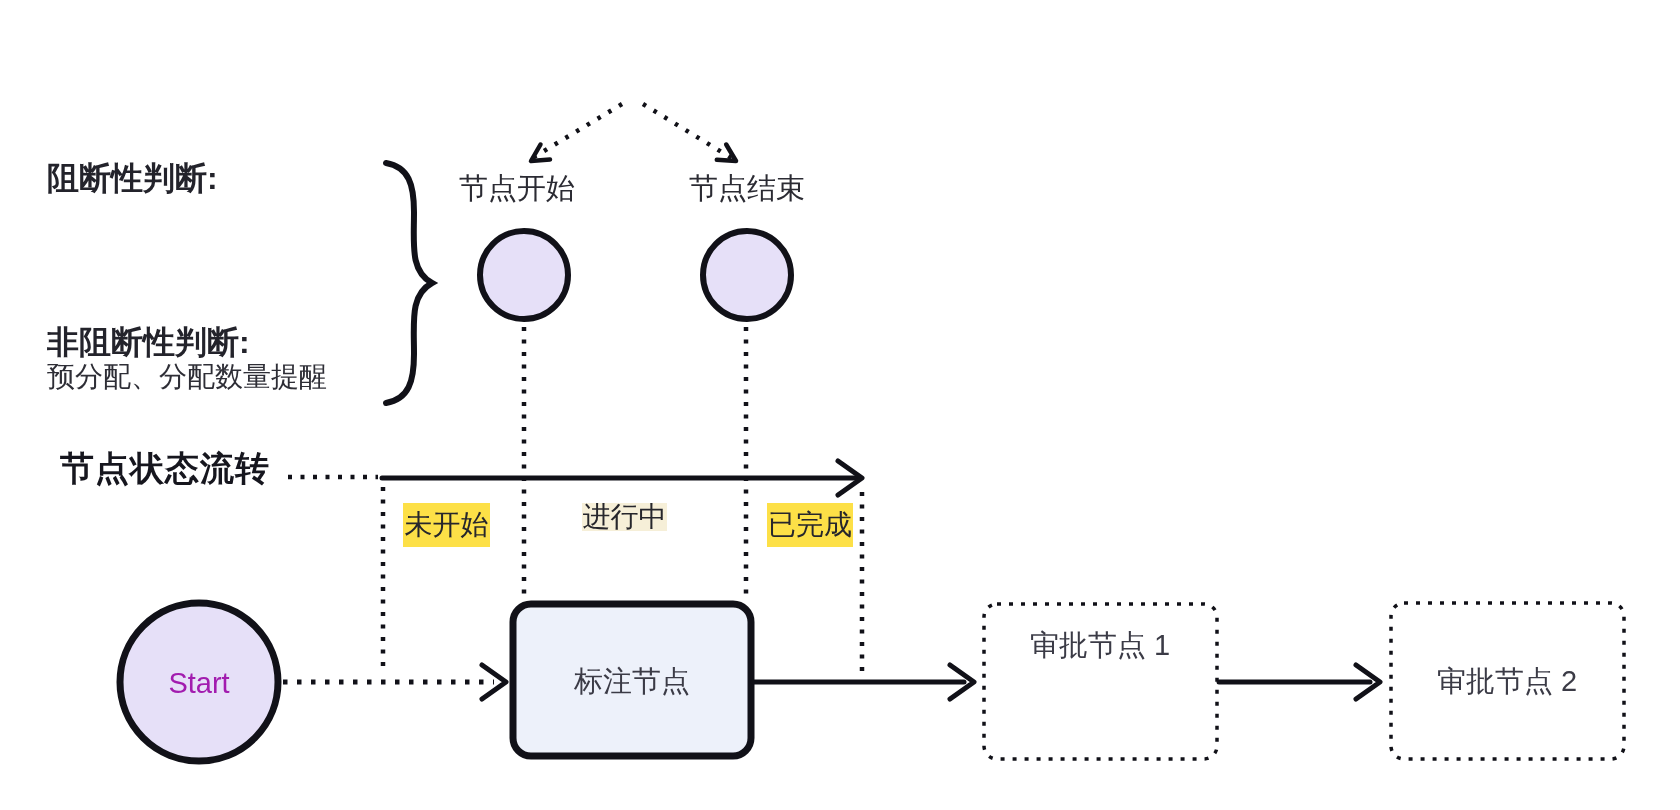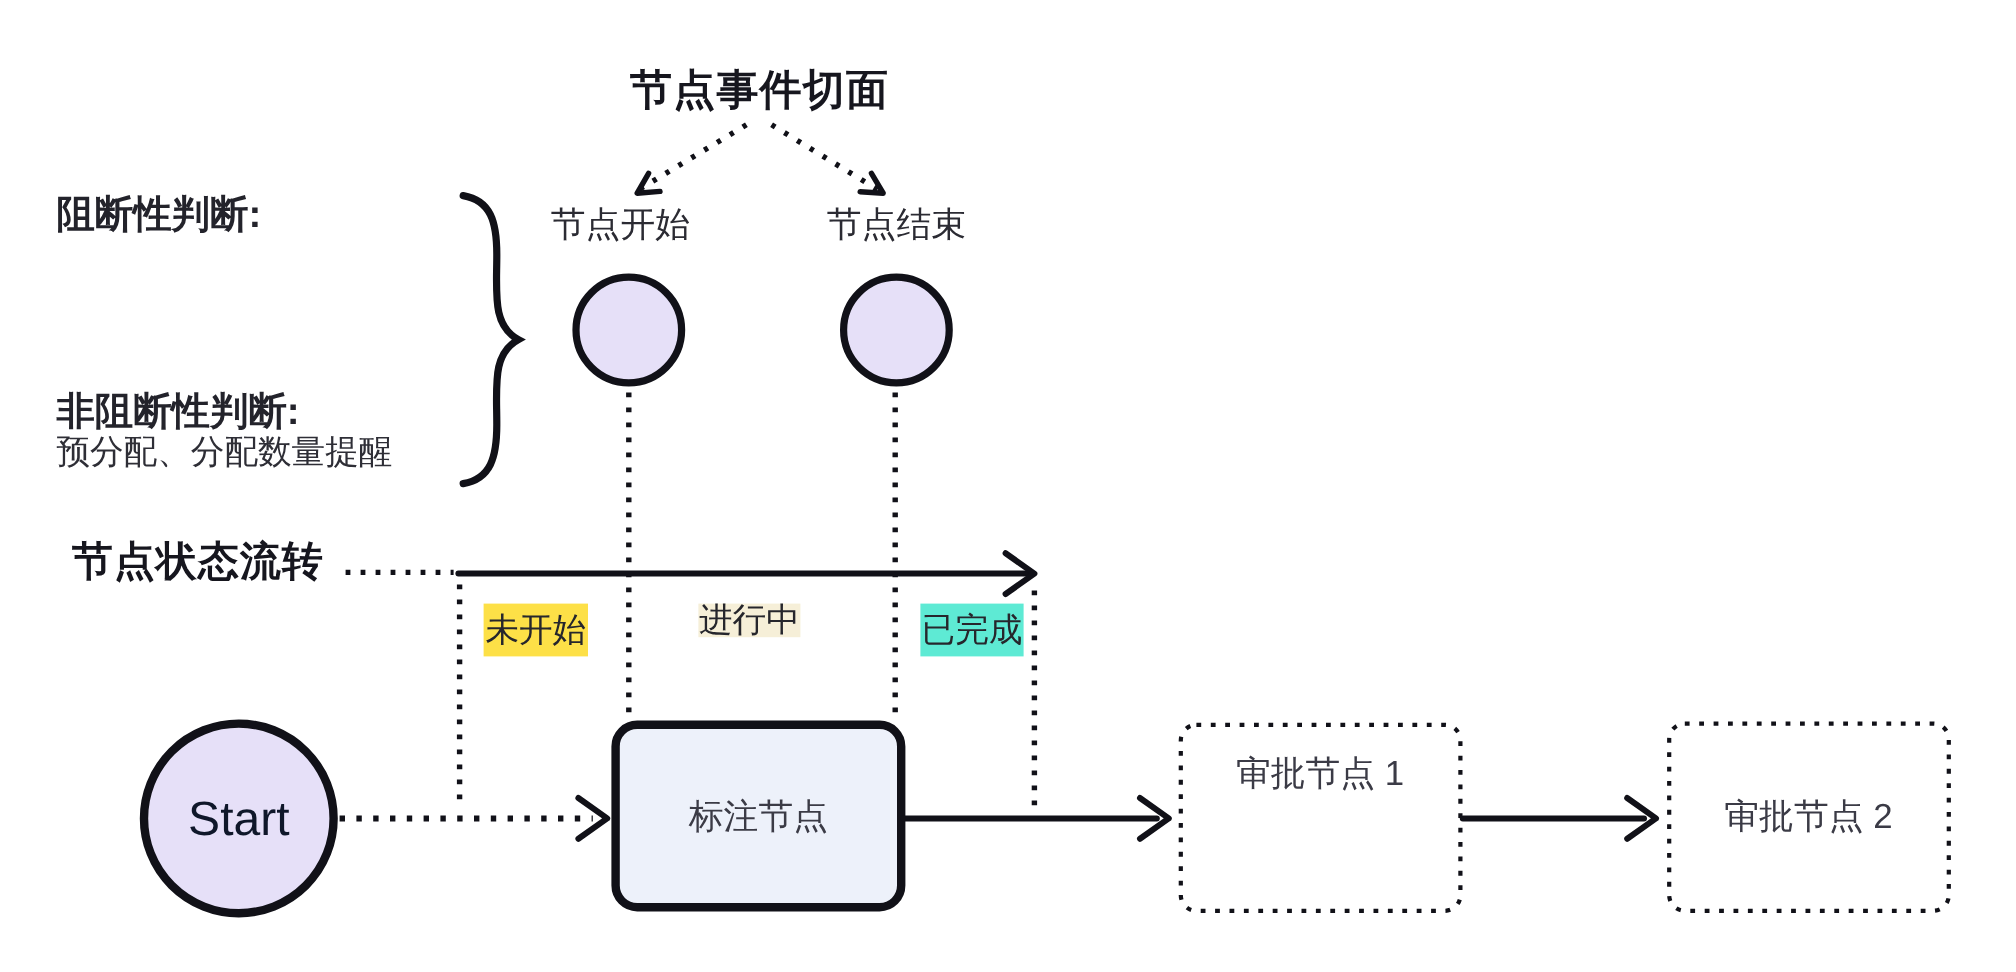--- a/index.html
+++ b/index.html
@@ -19,23 +19,23 @@
   .eventlbl{font-size:29px;color:#2b2b33;}
   .sidehead{font-size:32px;font-weight:700;color:#23232b;}
   .sidetext{font-size:28px;color:#2e2e36;}
   .flowhead{font-size:34px;font-weight:700;color:#16161e;letter-spacing:1px;}
   .chip{
     position:absolute;display:flex;align-items:center;justify-content:center;
     font-size:28px;color:#26262c;
   }
   .chip-notstarted{background:#fde047;}
   .chip-inprogress{background:#f6efd8;}
-  .chip-done{background:#5eead4;}
+  .chip-done{background:#fde047;}
   .nodelbl{font-size:29px;color:#3b3b46;}
-  .startlbl{font-size:40px;color:#0f172a;}
+  .startlbl{font-size:29px;color:#a21caf;}
 </style>
 </head>
 <body>
 
 <div id="stage">
 
   <svg id="shapes" viewBox="0 0 1680 810">
 
     <path d="M 622 104 L 534 157" fill="none" stroke="#111118" stroke-width="4.5" stroke-dasharray="3.5 9"></path>
     <path d="M 540.5 144.5 L 531 161 L 550 159.5" fill="none" stroke="#111118" stroke-width="4.5" stroke-linecap="round" stroke-linejoin="round"></path>
@@ -66,21 +66,20 @@
     <path d="M 950 665 L 974 682 L 950 699" fill="none" stroke="#111118" stroke-width="5" stroke-linecap="round" stroke-linejoin="round"></path>
 
     <rect x="984" y="604" width="233" height="155" rx="13" fill="#ffffff" stroke="#111118" stroke-width="3.5" stroke-dasharray="4 8"></rect>
 
     <path d="M 1219 682 L 1370 682" fill="none" stroke="#111118" stroke-width="5" stroke-linecap="round"></path>
     <path d="M 1356 665 L 1380 682 L 1356 699" fill="none" stroke="#111118" stroke-width="5" stroke-linecap="round" stroke-linejoin="round"></path>
 
     <rect x="1391" y="603" width="233" height="156" rx="13" fill="#ffffff" stroke="#111118" stroke-width="3.5" stroke-dasharray="4 8"></rect>
   </svg>
 
-  <div class="txt title hcenter" style="left:633px;top:54px;">节点事件切面</div>
 
   <div class="txt eventlbl hcenter" style="left:517px;top:170px;">节点开始</div>
   <div class="txt eventlbl hcenter" style="left:747px;top:170px;">节点结束</div>
 
   <div class="txt sidehead" style="left:47px;top:158px;">阻断性判断:</div>
   <div class="txt sidehead" style="left:47px;top:322px;">非阻断性判断:</div>
   <div class="txt sidetext" style="left:47px;top:359px;">预分配、分配数量提醒</div>
 
   <div class="txt flowhead" style="left:60px;top:447px;">节点状态流转</div>
 

